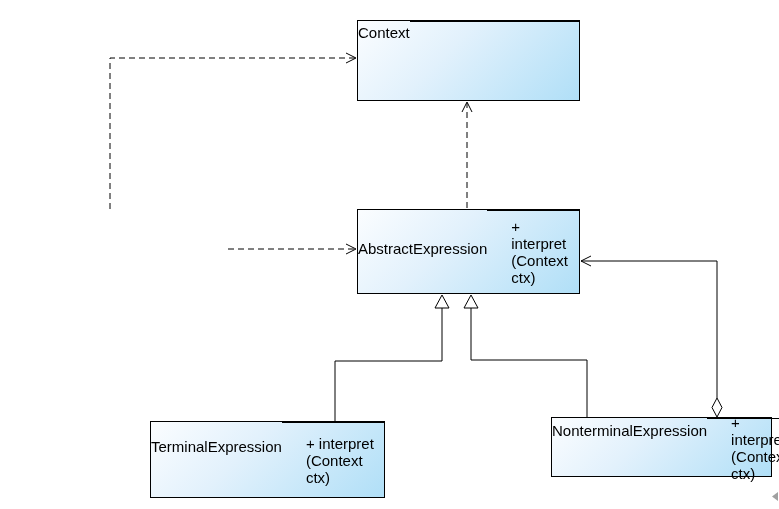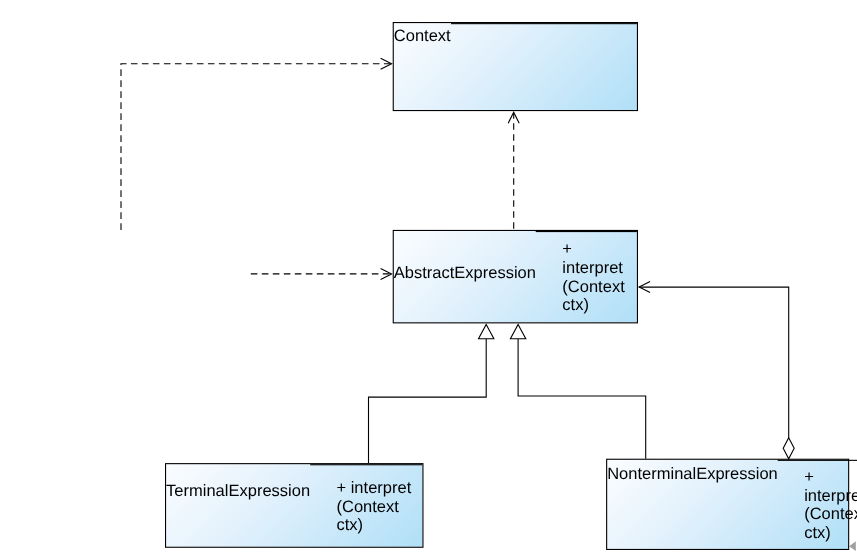--- a/index.html
+++ b/index.html
@@ -120,19 +120,19 @@
     <div class="uml-row uml-attrs uml-attrs-fixed" style="height:22px;"></div>
     <div class="uml-row uml-methods">+ interpret (Context ctx)</div>
   </div>
 
   <div class="uml-class" style="left:150px; top:421px; width:235px; height:77px;">
     <div class="uml-row uml-title" style="height:22px;margin-top:13px;">TerminalExpression</div>
     <div class="uml-row uml-attrs uml-attrs-fixed" style="height:26px;"></div>
     <div class="uml-row uml-methods">+ interpret (Context ctx)</div>
   </div>
 
-  <div class="uml-class" style="left:551px; top:417px; width:221px; height:83px;">
+  <div class="uml-class" style="left:551px; top:417px; width:221px; height:60px;">
     <div class="uml-row uml-title" style="height:25px;">NonterminalExpression</div>
     <div class="uml-row uml-attrs uml-attrs-fixed" style="height:26px;"></div>
     <div class="uml-row uml-methods">+ interpret (Context ctx)</div>
   </div>
 
 </div>
 
 </body></html>

